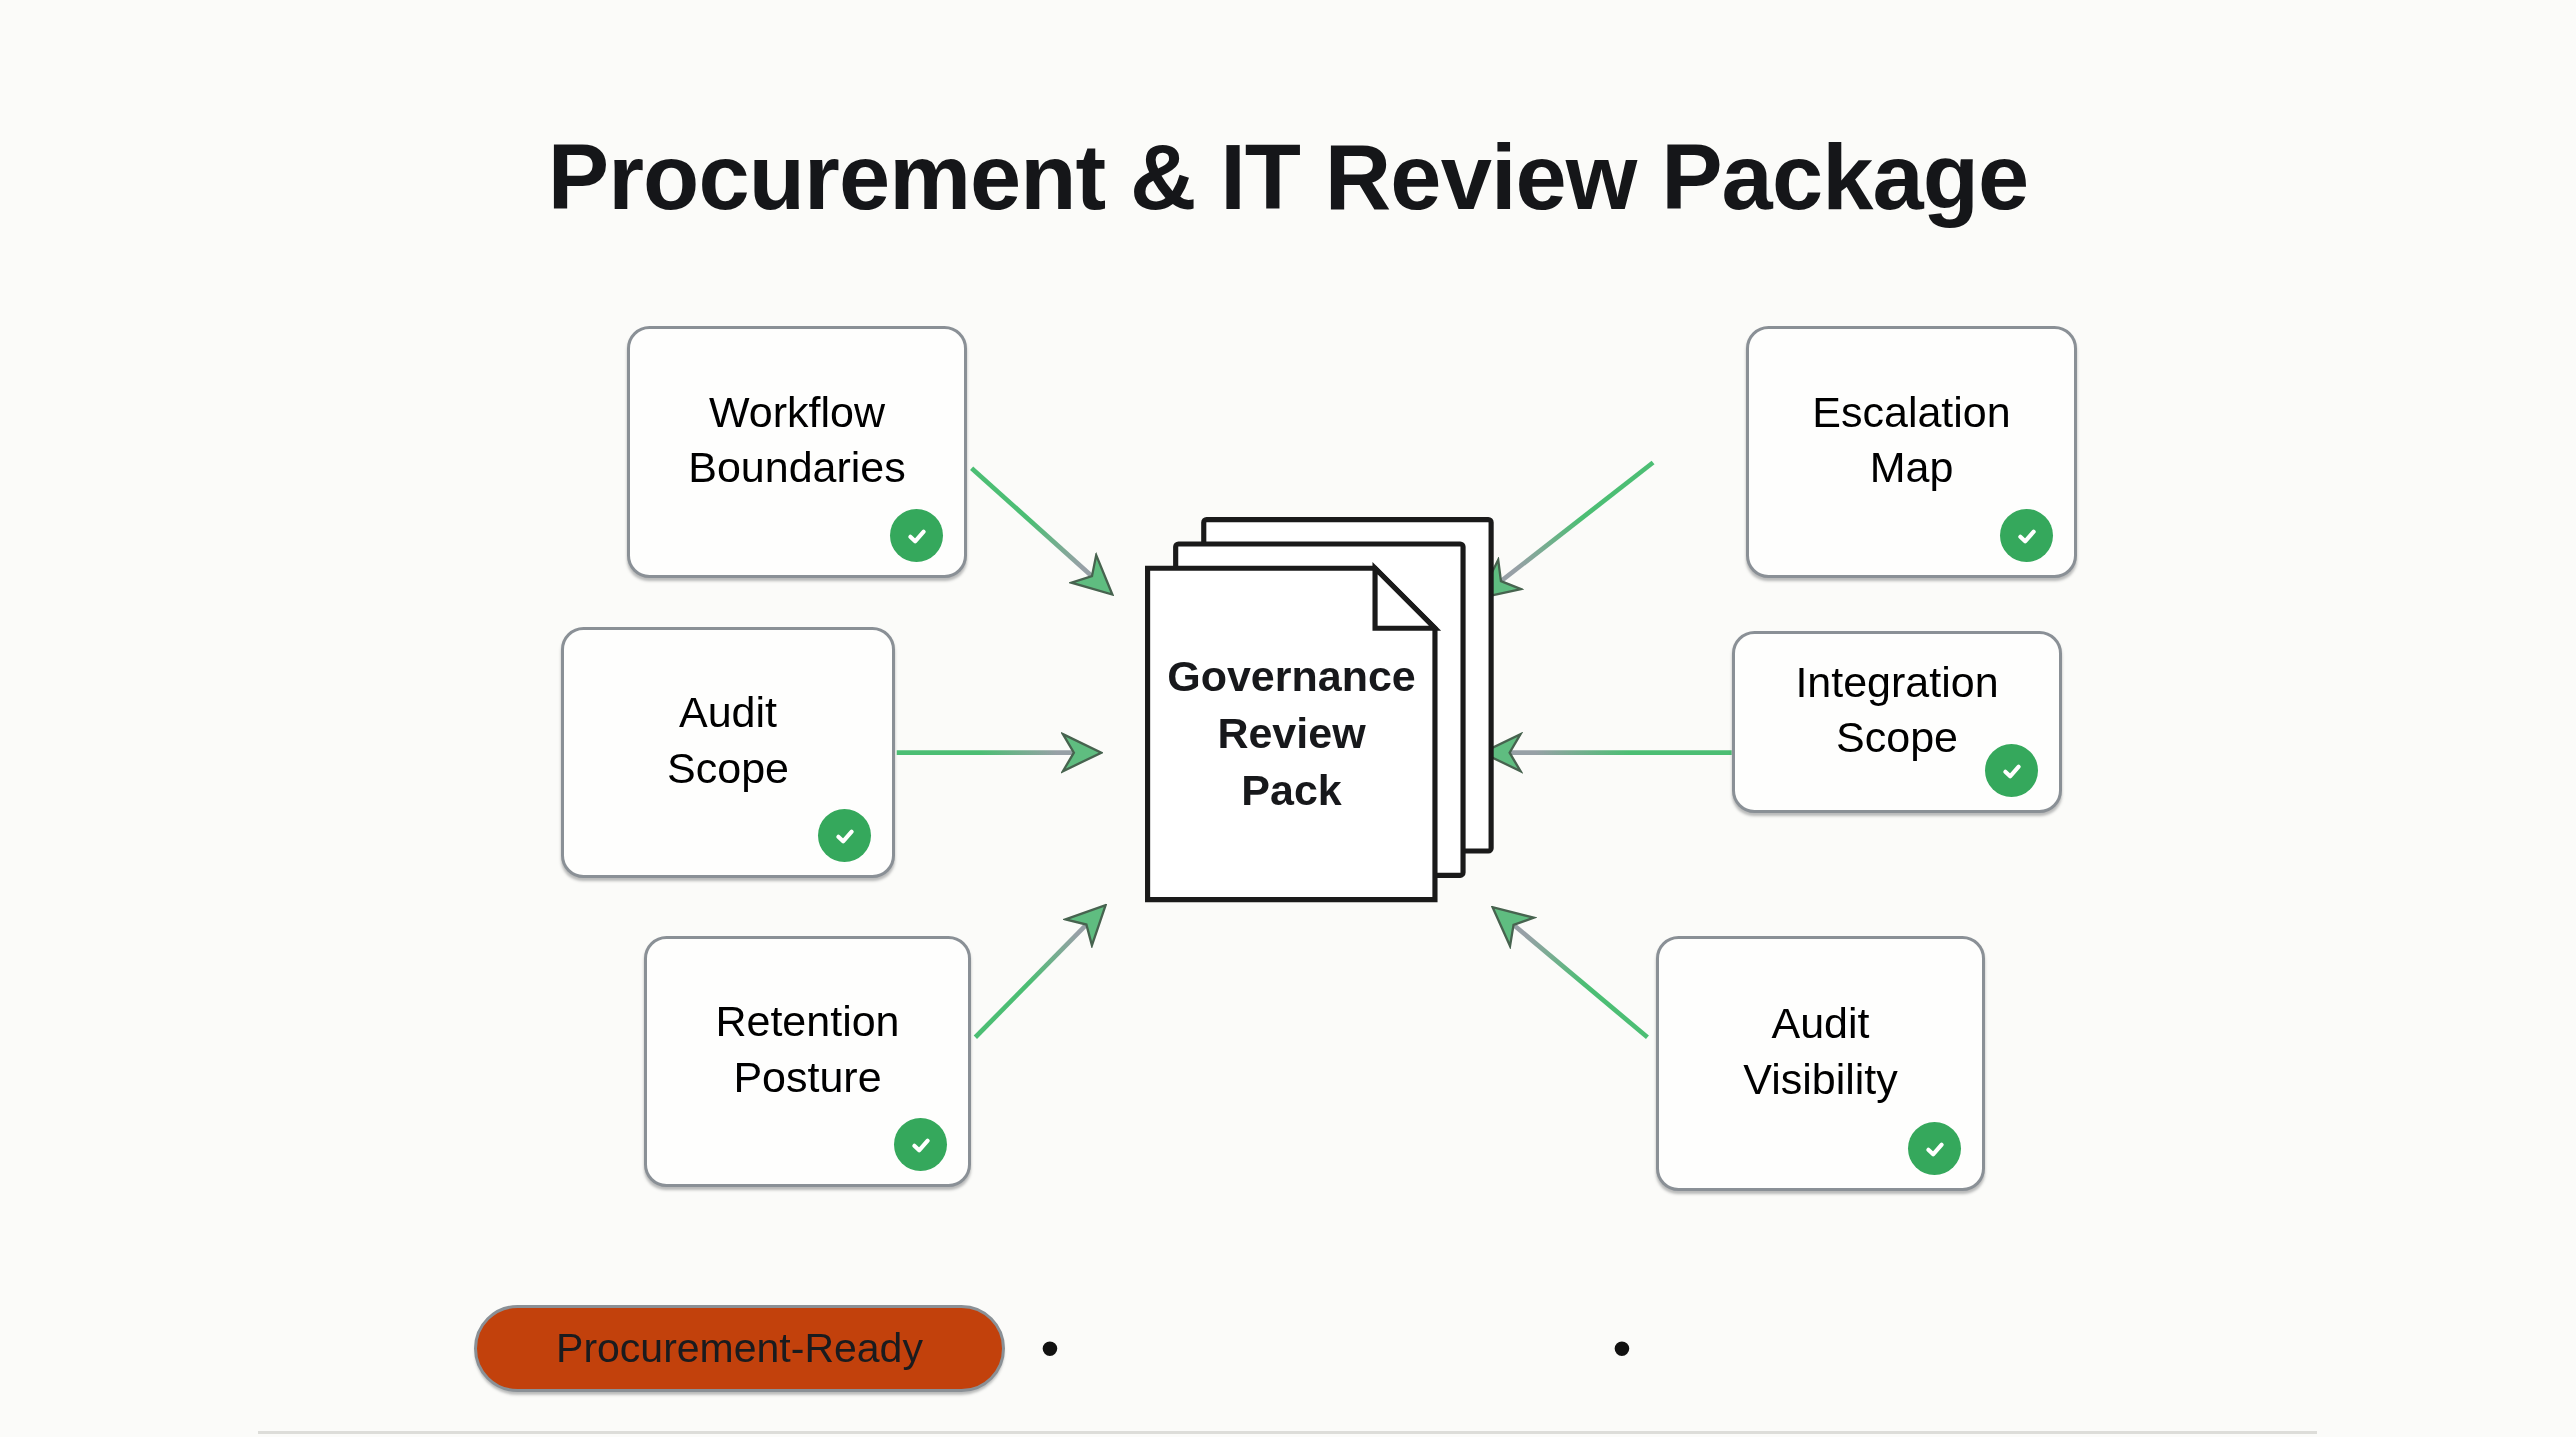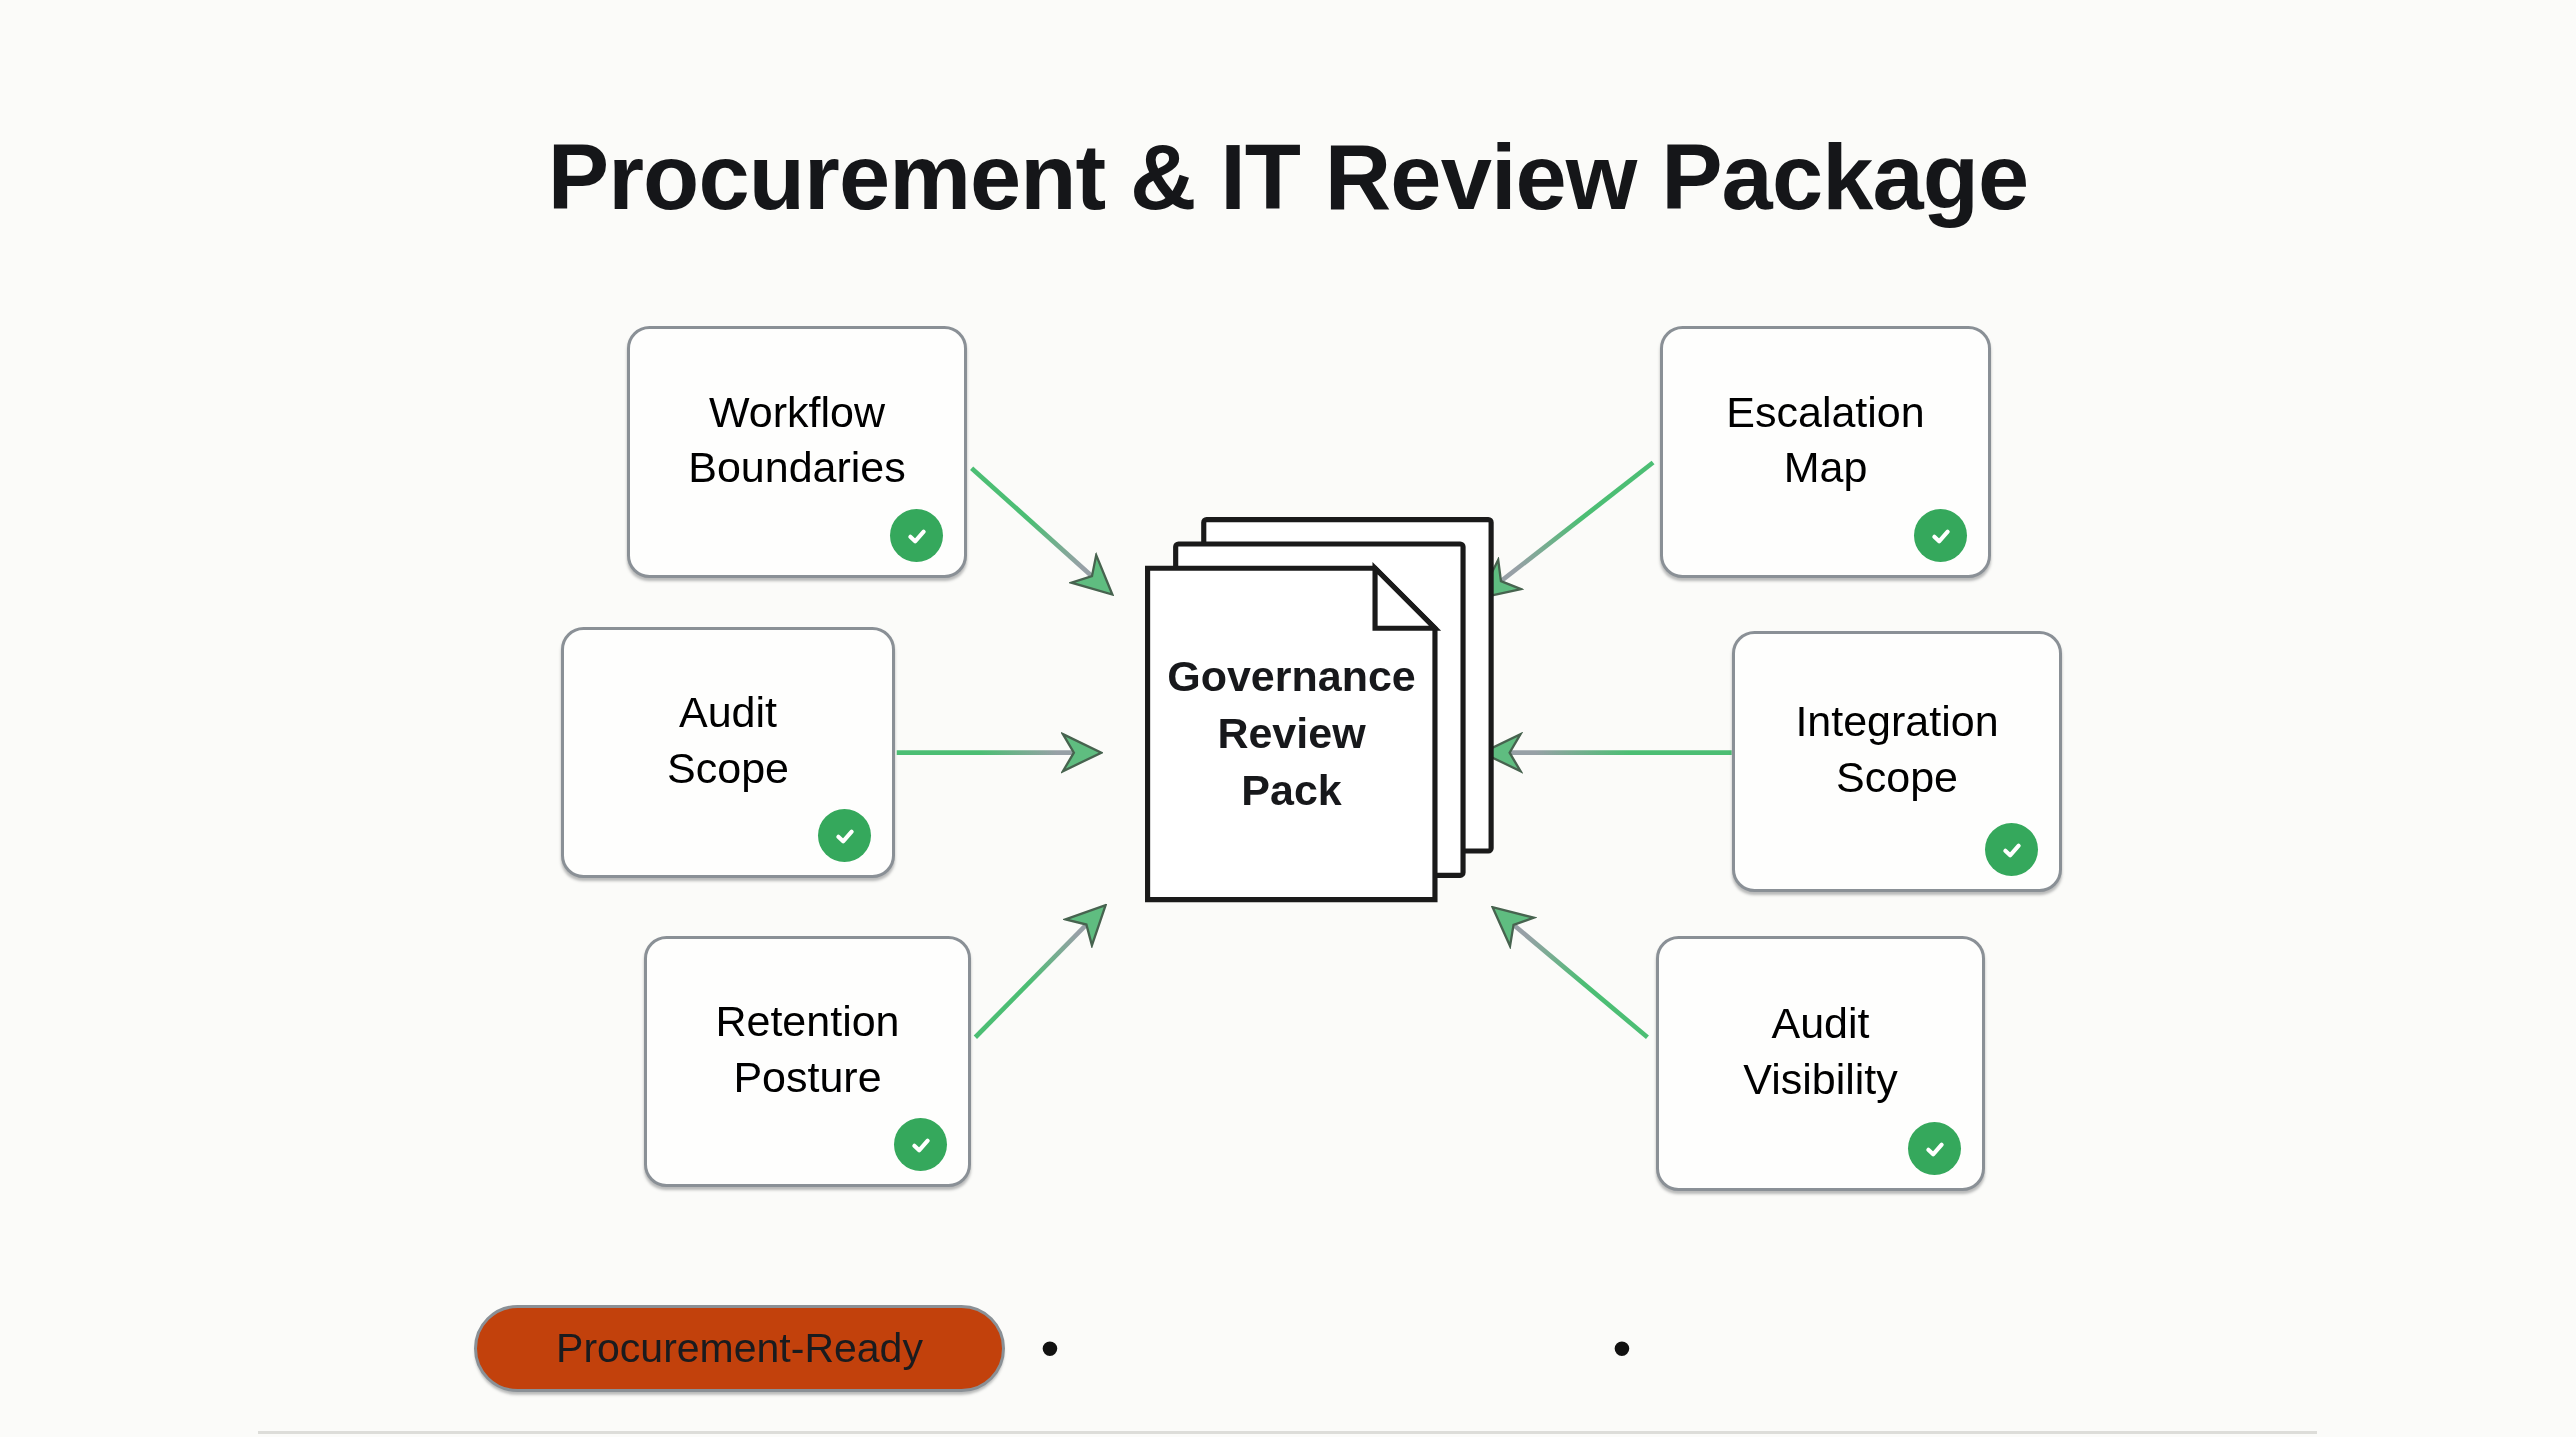--- a/index.html
+++ b/index.html
@@ -51,22 +51,22 @@
     border-radius: 50%;
     background: #35A85C;
     display: flex;
     align-items: center;
     justify-content: center;
   }
   .check-badge svg { width: 32px; height: 32px; }
   #box-workflow   { left: 627px;  top: 326px;  width: 340px; height: 252px; }
   #box-auditscope { left: 561px;  top: 627px;  width: 334px; height: 251px; }
   #box-retention  { left: 644px;  top: 936px; width: 327px; height: 251px; }
-  #box-escalation { left: 1660px; top: 326px;  width: 331px; height: 252px; }
-  #box-integration{ left: 1732px; top: 631px;  width: 330px; height: 261px; }
+  #box-escalation { left: 1746px; top: 326px;  width: 331px; height: 252px; }
+  #box-integration{ left: 1732px; top: 631px;  width: 330px; height: 182px; }
   #box-auditvis   { left: 1656px; top: 936px; width: 329px; height: 255px; }
 
   .diagram-svg {
     position: absolute;
     left: 0; top: 0;
     width: 2576px; height: 1438px;
   }
   .doc-text {
     position: absolute;
     left: 1148px; top: 568px;

